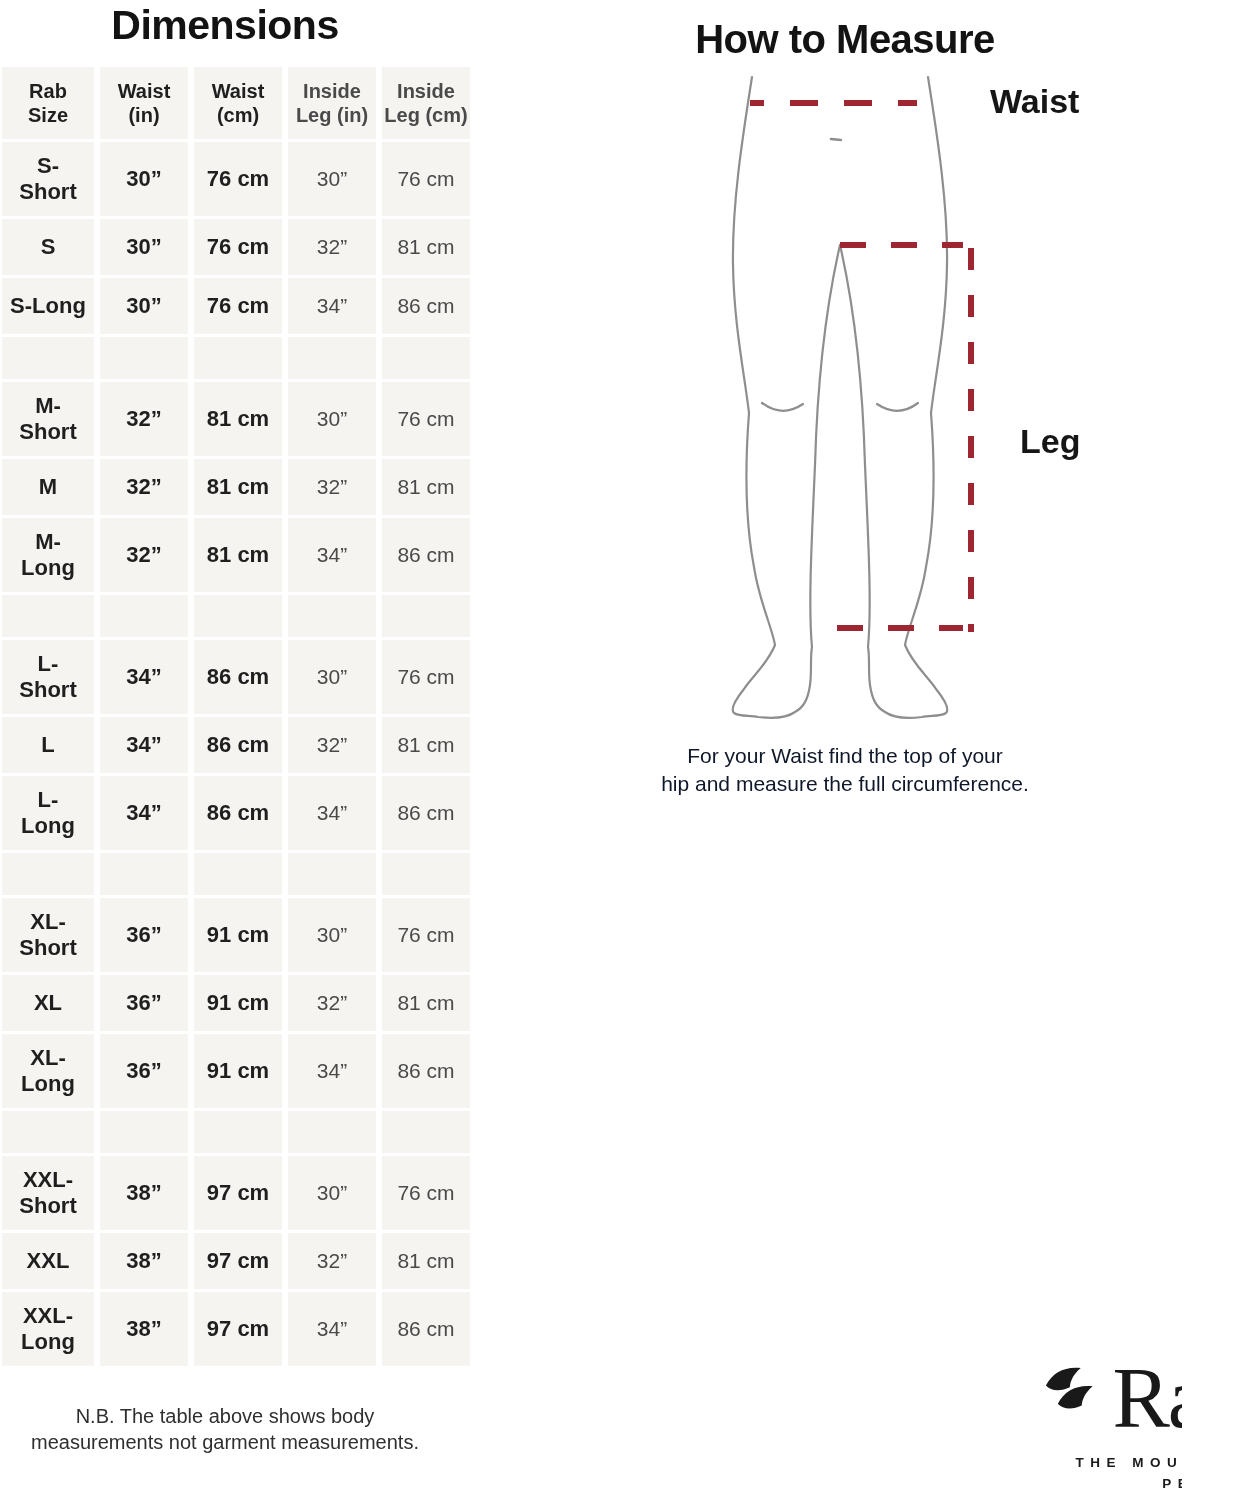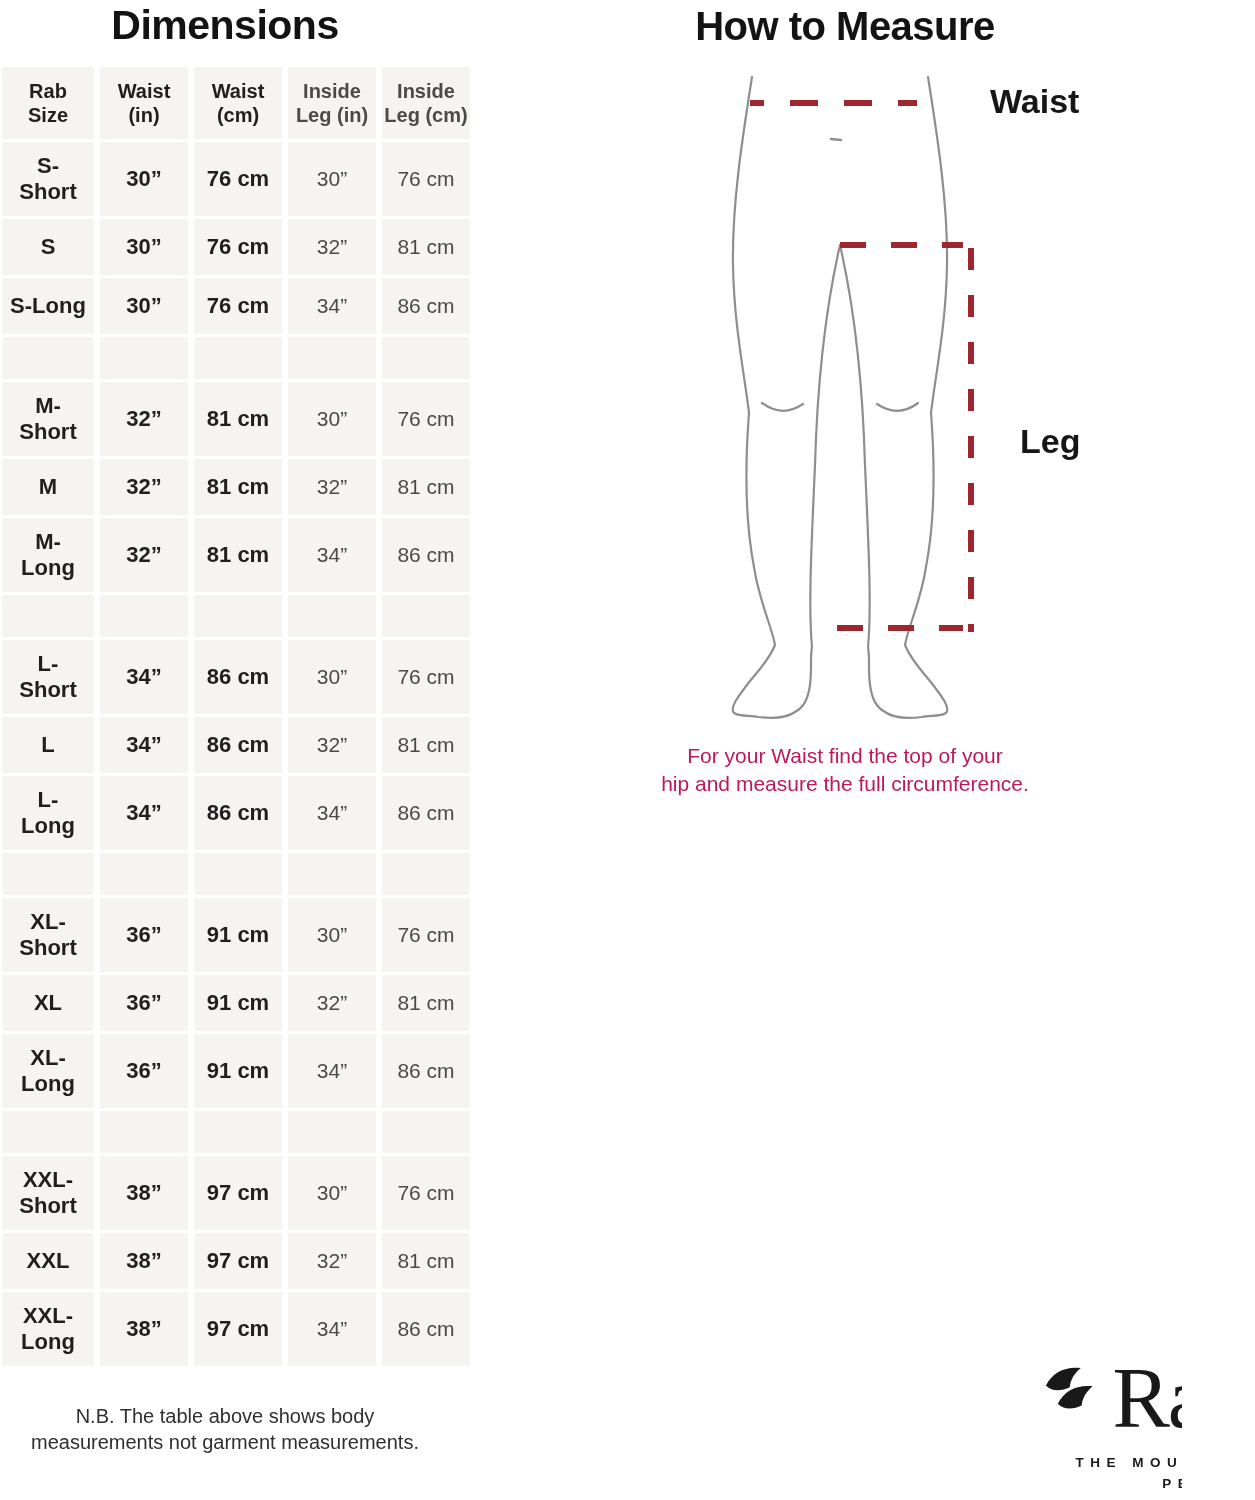--- a/index.html
+++ b/index.html
@@ -39,31 +39,31 @@
   tr.single td{height:56px;}
   tr.spacer td{height:42px;}
   .footnote{
     margin-top:34px;text-align:center;font-size:20px;line-height:26px;
     color:#2f2f2f;white-space:pre-line;
   }
   
   .right-panel{position:absolute;left:620px;top:0;width:450px;height:1500px;}
   .right-panel h1{
     text-align:center;font-size:40px;font-weight:bold;letter-spacing:-0.5px;
-    padding-top:4px;color:#131313;
+    padding-top:17px;color:#131313;
   }
   .figure-wrap{position:absolute;left:80px;top:65px;width:300px;height:665px;}
   .measure-label{
     position:absolute;font-size:34px;font-weight:bold;color:#161616;
   }
   .label-waist{left:370px;top:82px;}
   .label-leg{left:400px;top:416px;margin-top:6px;}
   .para{
     position:absolute;width:100%;text-align:center;font-size:21px;
-    line-height:28px;color:#be185d;white-space:pre-line;
+    line-height:28px;color:#0f172a;white-space:pre-line;
   }
   .para-1{top:742px;}
   .para-2{top:836px;}
   
   .logo{position:absolute;left:1028px;top:1358px;width:228px;text-align:right;}
   .logo-row{display:flex;justify-content:flex-end;align-items:flex-start;}
   .swoosh{width:66px;height:48px;margin-top:8px;margin-right:1px;flex:none;}
   .brand{
     font-family:"Liberation Serif",serif;font-size:86px;line-height:80px;
     color:#191919;letter-spacing:-2px;

